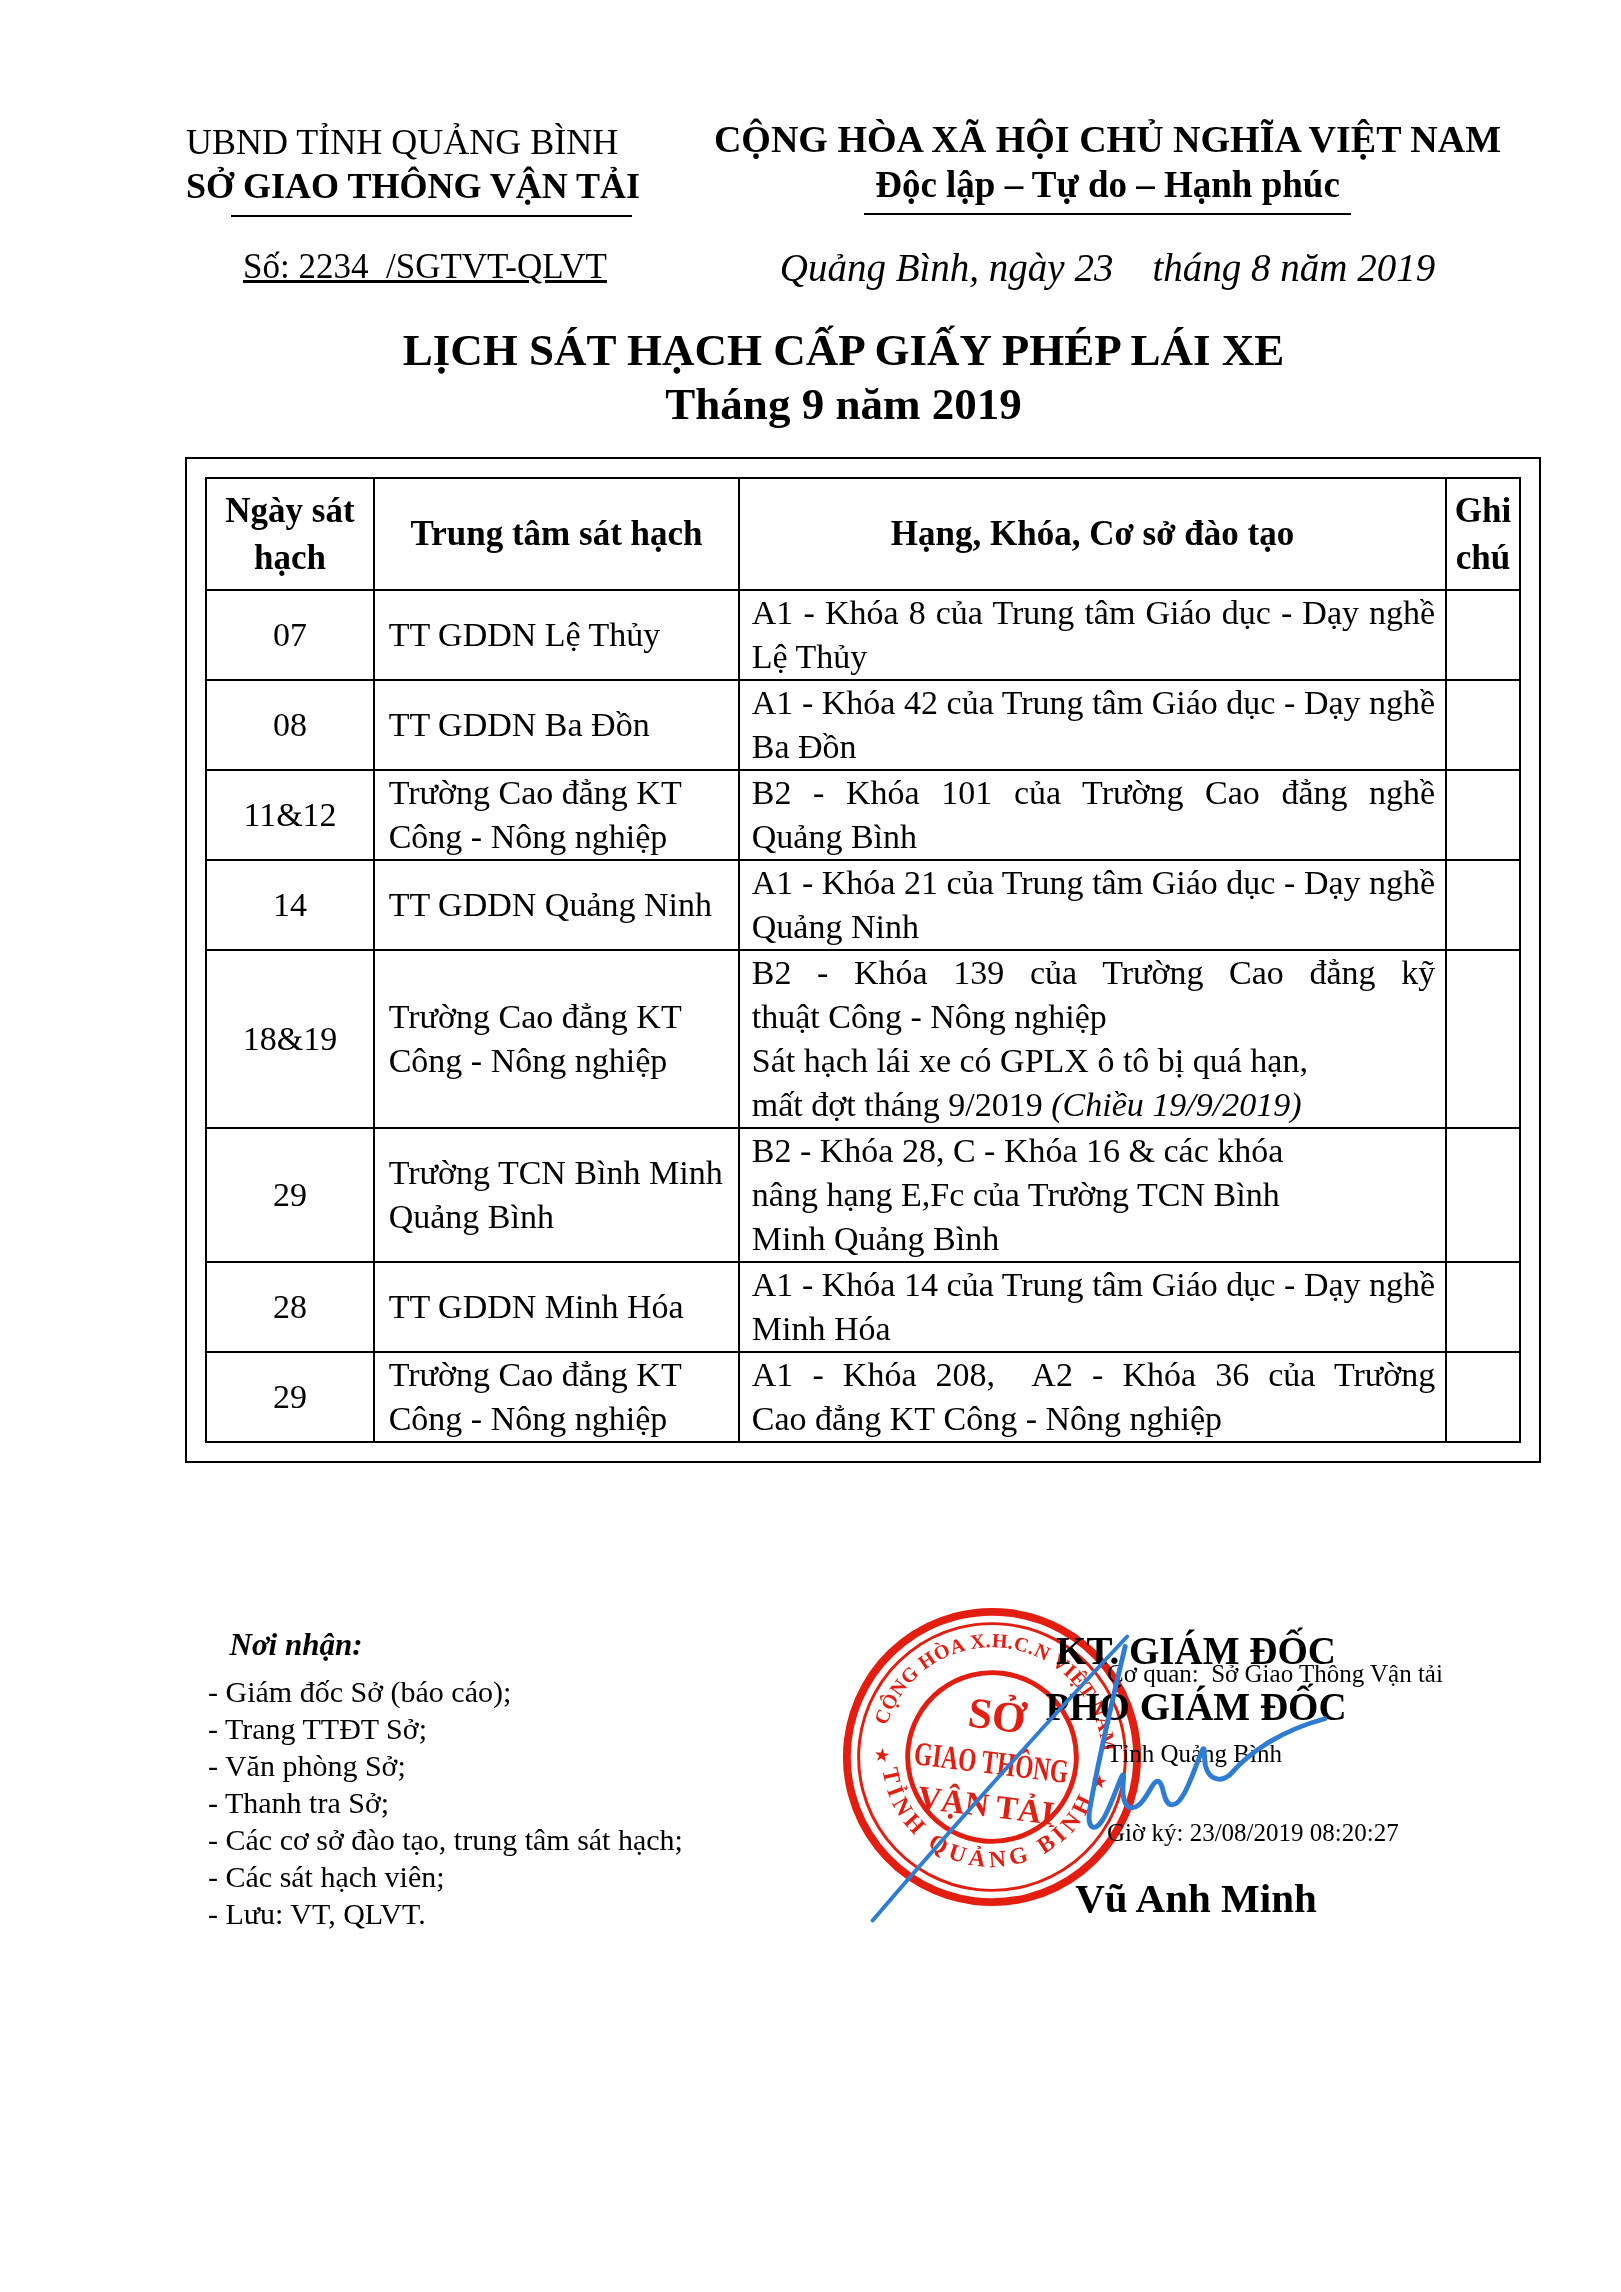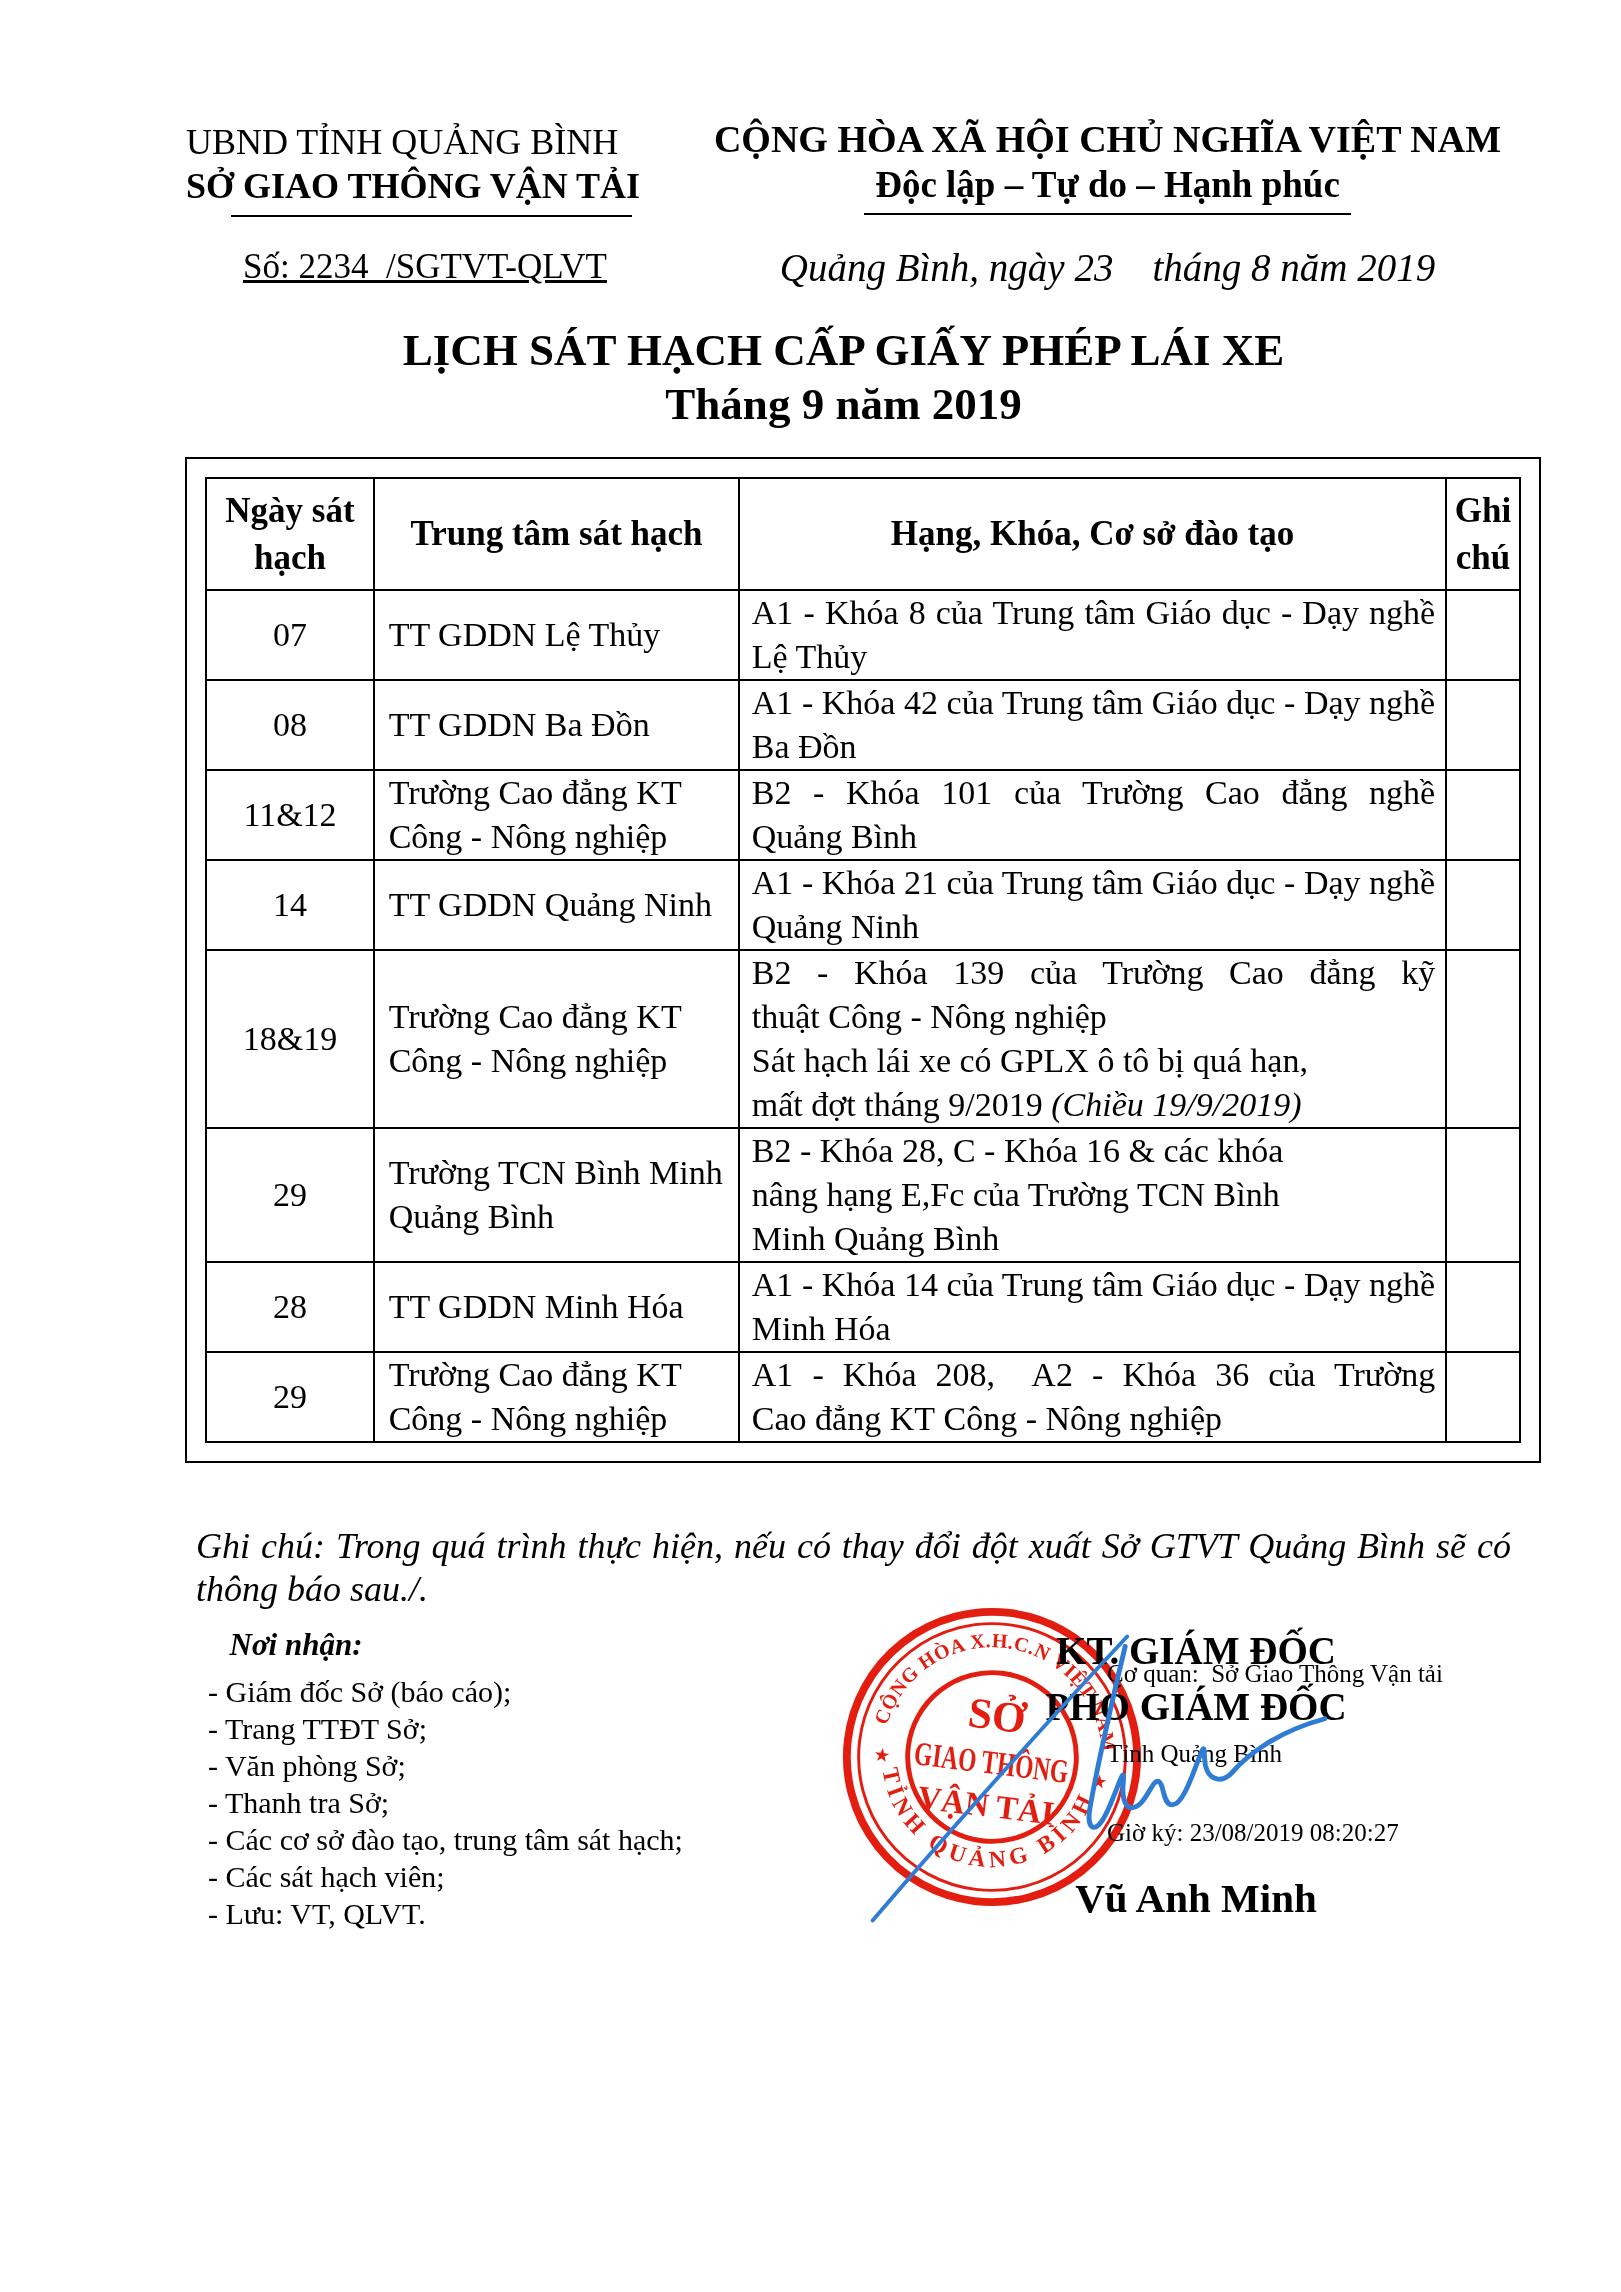--- a/index.html
+++ b/index.html
@@ -135,21 +135,20 @@
           <tr>
             <td class="c-date">29</td>
             <td class="c-center">Trường Cao đẳng KT Công - Nông nghiệp</td>
             <td class="c-course just"><span>A1 - Khóa 208,&nbsp; A2 - Khóa 36 của Trường Cao&nbsp;đẳng&nbsp;KT&nbsp;Công&nbsp;-&nbsp;Nông&nbsp;nghiệp</span></td>
             <td class="c-note"></td>
           </tr>
         </tbody>
     </table>
   </div>
 
-  <div class="note">Ghi chú: Trong quá trình thực hiện, nếu có thay đổi đột xuất Sở GTVT Quảng Bình sẽ có thông báo sau./.</div>
 
   <div class="recipients">
     <div class="head">Nơi nhận:</div>
     <div class="item">- Giám đốc Sở (báo cáo);</div>
     <div class="item">- Trang TTĐT Sở;</div>
     <div class="item">- Văn phòng Sở;</div>
     <div class="item">- Thanh tra Sở;</div>
     <div class="item">- Các cơ sở đào tạo, trung tâm sát hạch;</div>
     <div class="item">- Các sát hạch viên;</div>
     <div class="item">- Lưu: VT, QLVT.</div>

